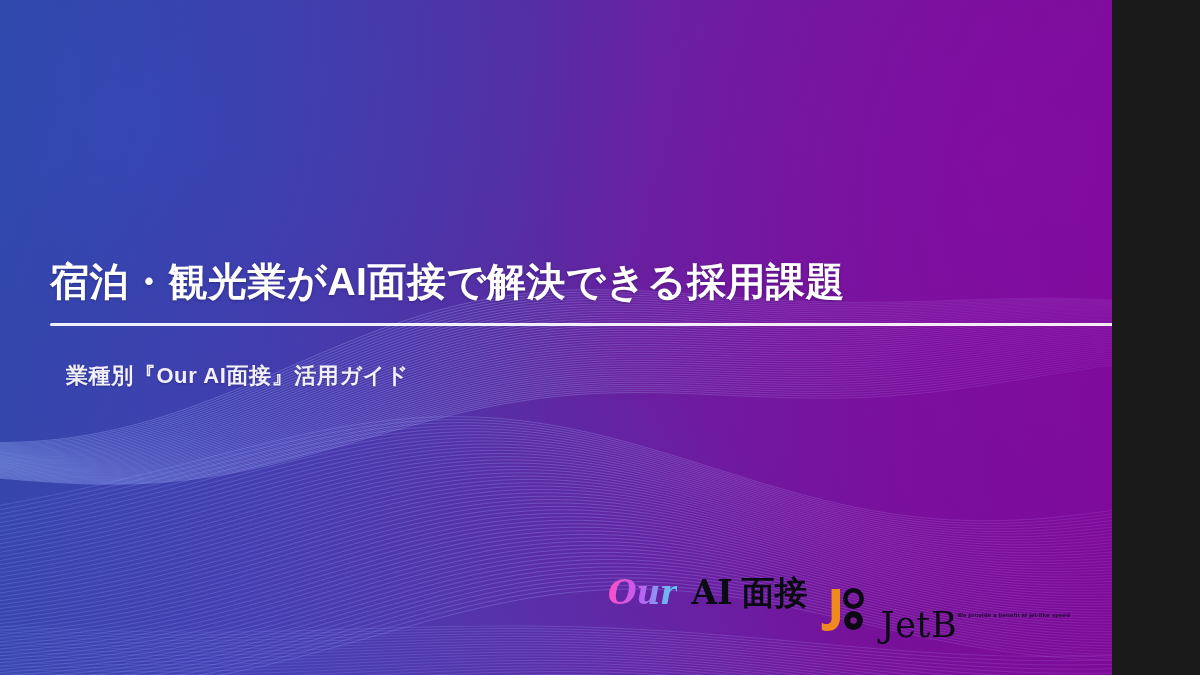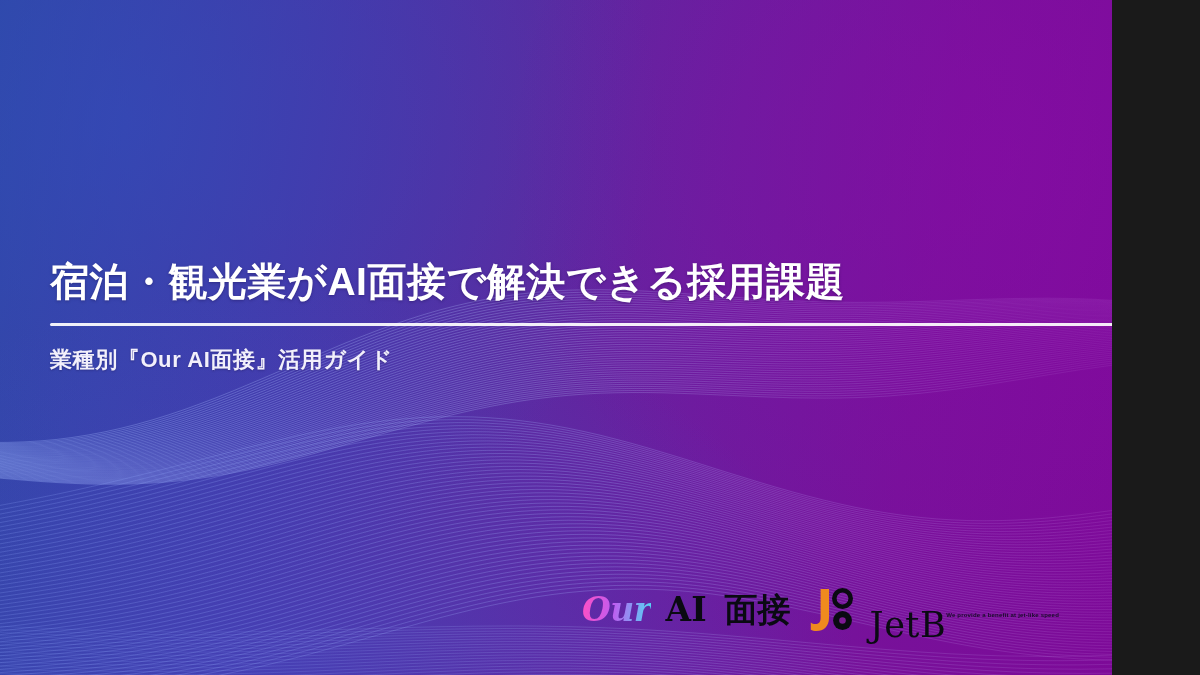--- a/index.html
+++ b/index.html
@@ -82,38 +82,38 @@
 
   .divider {
     margin-top: 17px;
     width: 1100px;
     height: 3px;
     background: rgba(255,255,255,0.92);
     border-radius: 2px;
   }
 
   .subtitle {
-    margin: 0;
+    margin: 16px;
     padding-top: 19px;
     font-size: 22px;
     font-weight: 600;
     letter-spacing: 0.6px;
     color: #f2f0fb;
     text-shadow: 0 1px 2px rgba(20,10,60,0.3);
     white-space: nowrap;
   }
 
   
   .logos {
     position: absolute;
-    right: 53px;
+    right: 42px;
     bottom: 32px;
     display: flex;
-    align-items: center;
-    gap: 18px;
+    align-items: flex-start;
+    gap: 12px;
   }
 
   .logo-ourai {
     display: flex;
     align-items: baseline;
     font-size: 33px;
     line-height: 1;
     white-space: nowrap;
   }
   .logo-ourai .word-our {
@@ -131,21 +131,21 @@
     font-family: "DejaVu Serif", serif;
     font-weight: 700;
     color: #0a0a12;
     letter-spacing: 0px;
     margin-left: 15px;
   }
   .logo-ourai .word-mensetsu {
     font-weight: 700;
     color: #0a0a12;
     letter-spacing: 0px;
-    margin-left: 18px;
+    margin-left: 9px;
   }
 
   .logo-jetb {
     display: flex;
     align-items: center;
     gap: 9px;
   }
   .jetb-mark {
     display: block;
   }

